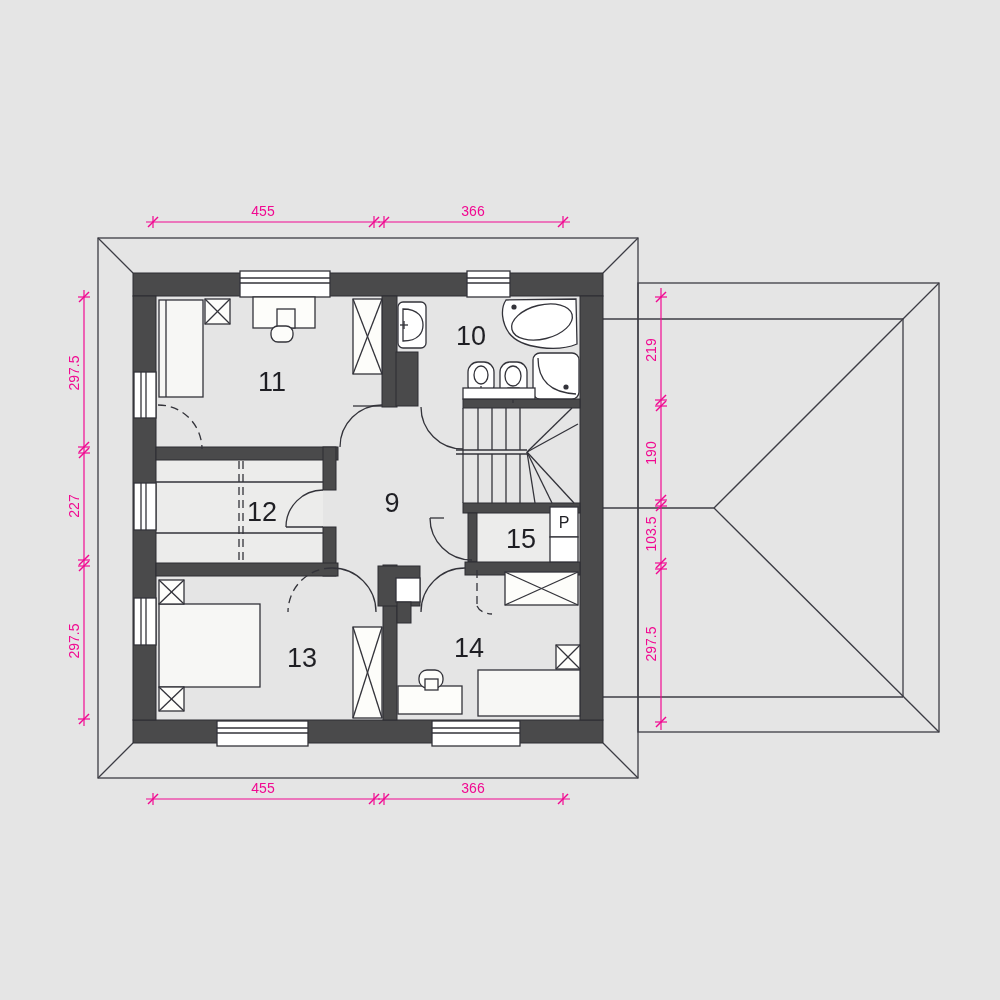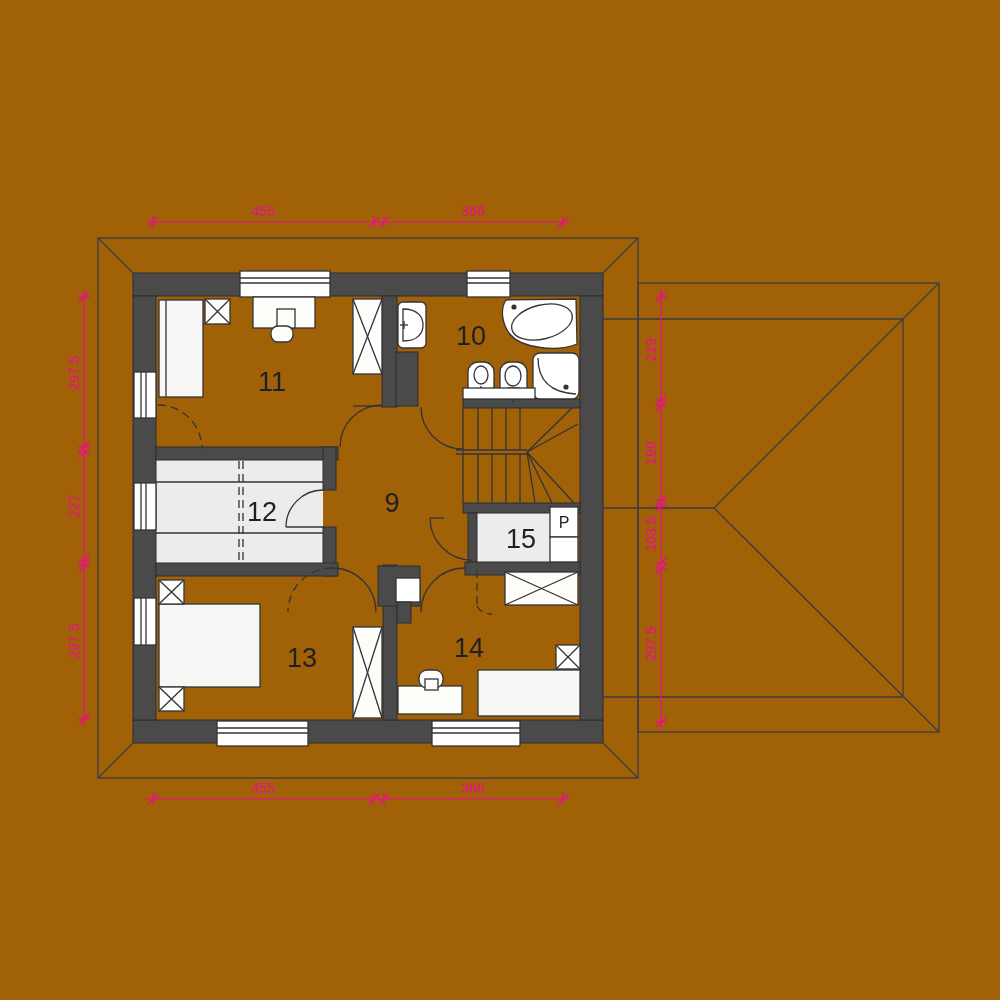--- a/index.html
+++ b/index.html
@@ -1,16 +1,16 @@
 <!DOCTYPE html>
 <html><head>
 <meta charset="utf-8">
 <style>
   html,body{margin:0;padding:0;background:#fdfdfa;}
-  .stage{position:relative;width:1000px;height:1000px;background:#a16207;overflow:hidden;
+  .stage{position:relative;width:1000px;height:1000px;background:#e5e5e5;overflow:hidden;
          font-family:"Liberation Sans", sans-serif;}
   svg{position:absolute;left:0;top:0;}
   text{font-family:"Liberation Sans", sans-serif;}
   .roomlabel{font-size:27px;fill:#1f1f24;}
   .plabel{font-size:16px;fill:#1f1f24;}
   .dimtext{font-size:14px;fill:#f10991;}
   .thin{stroke:#33333a;stroke-width:1.3;fill:none;}
   .roof{stroke:#3c3c44;stroke-width:1.3;fill:none;}
   .wall{fill:#4a4a4b;stroke:#2d2d32;stroke-width:1;}
   .white{fill:#ffffff;stroke:#33333a;stroke-width:1.3;}

